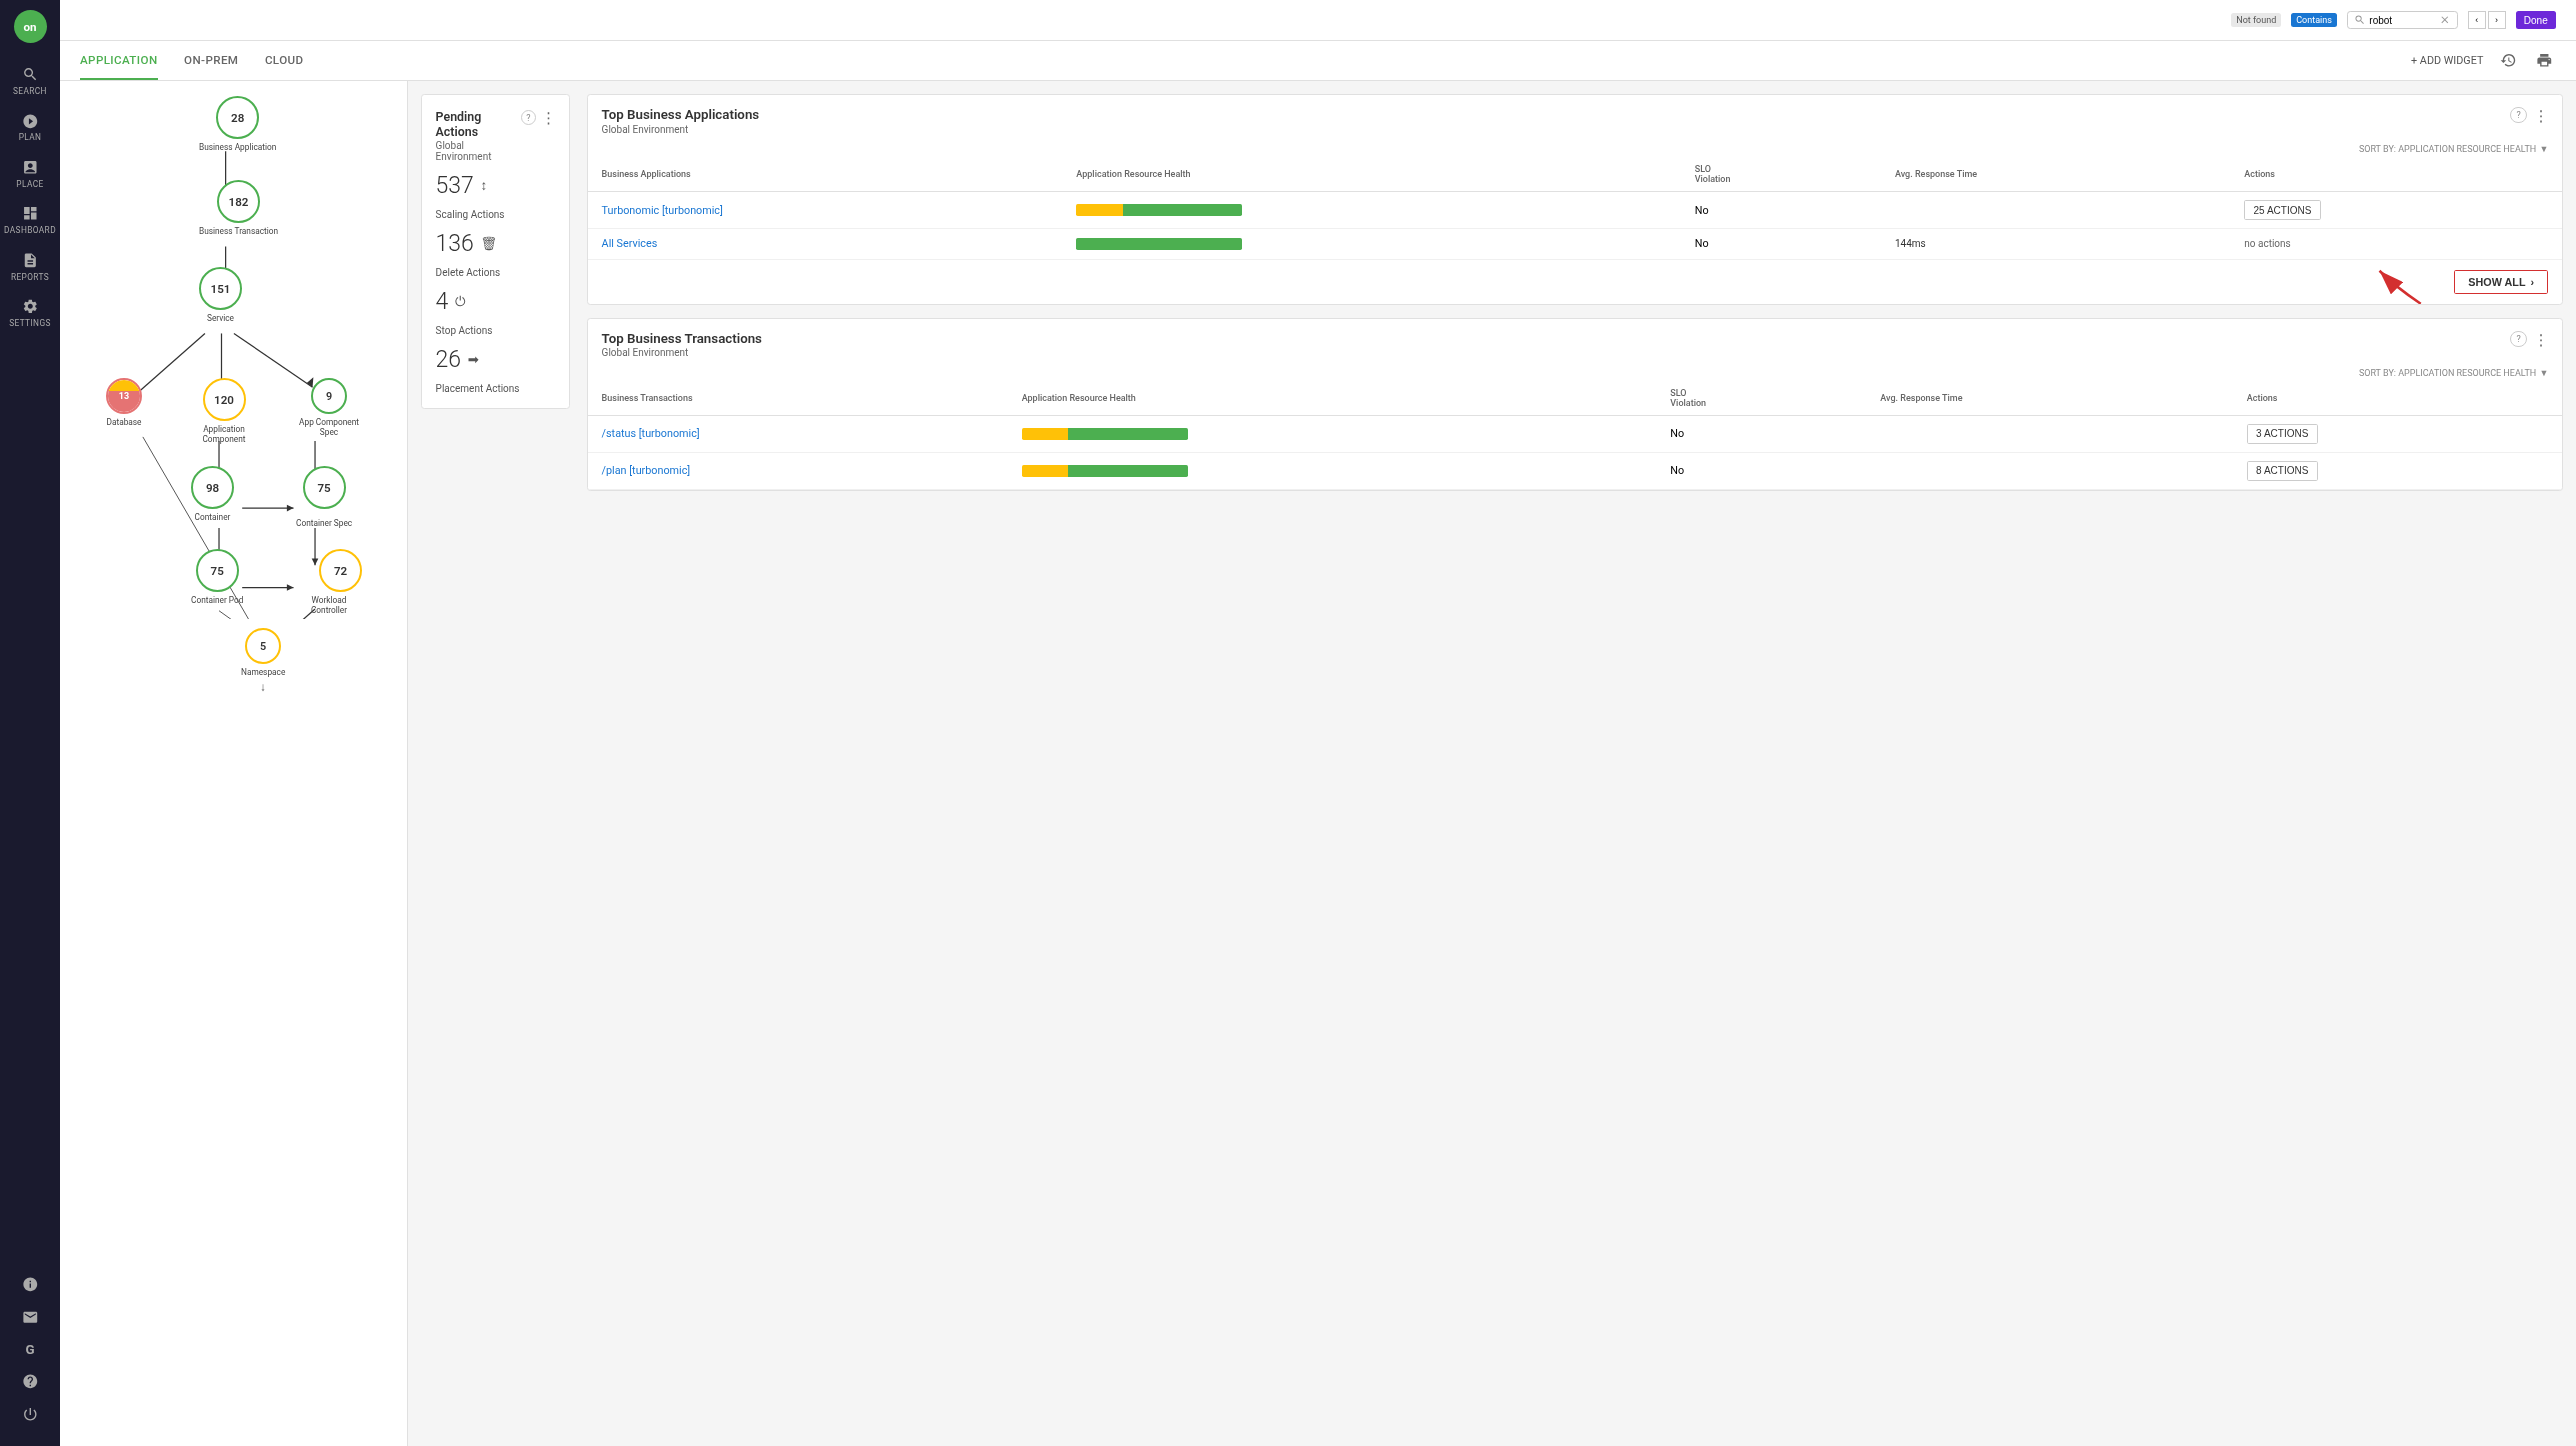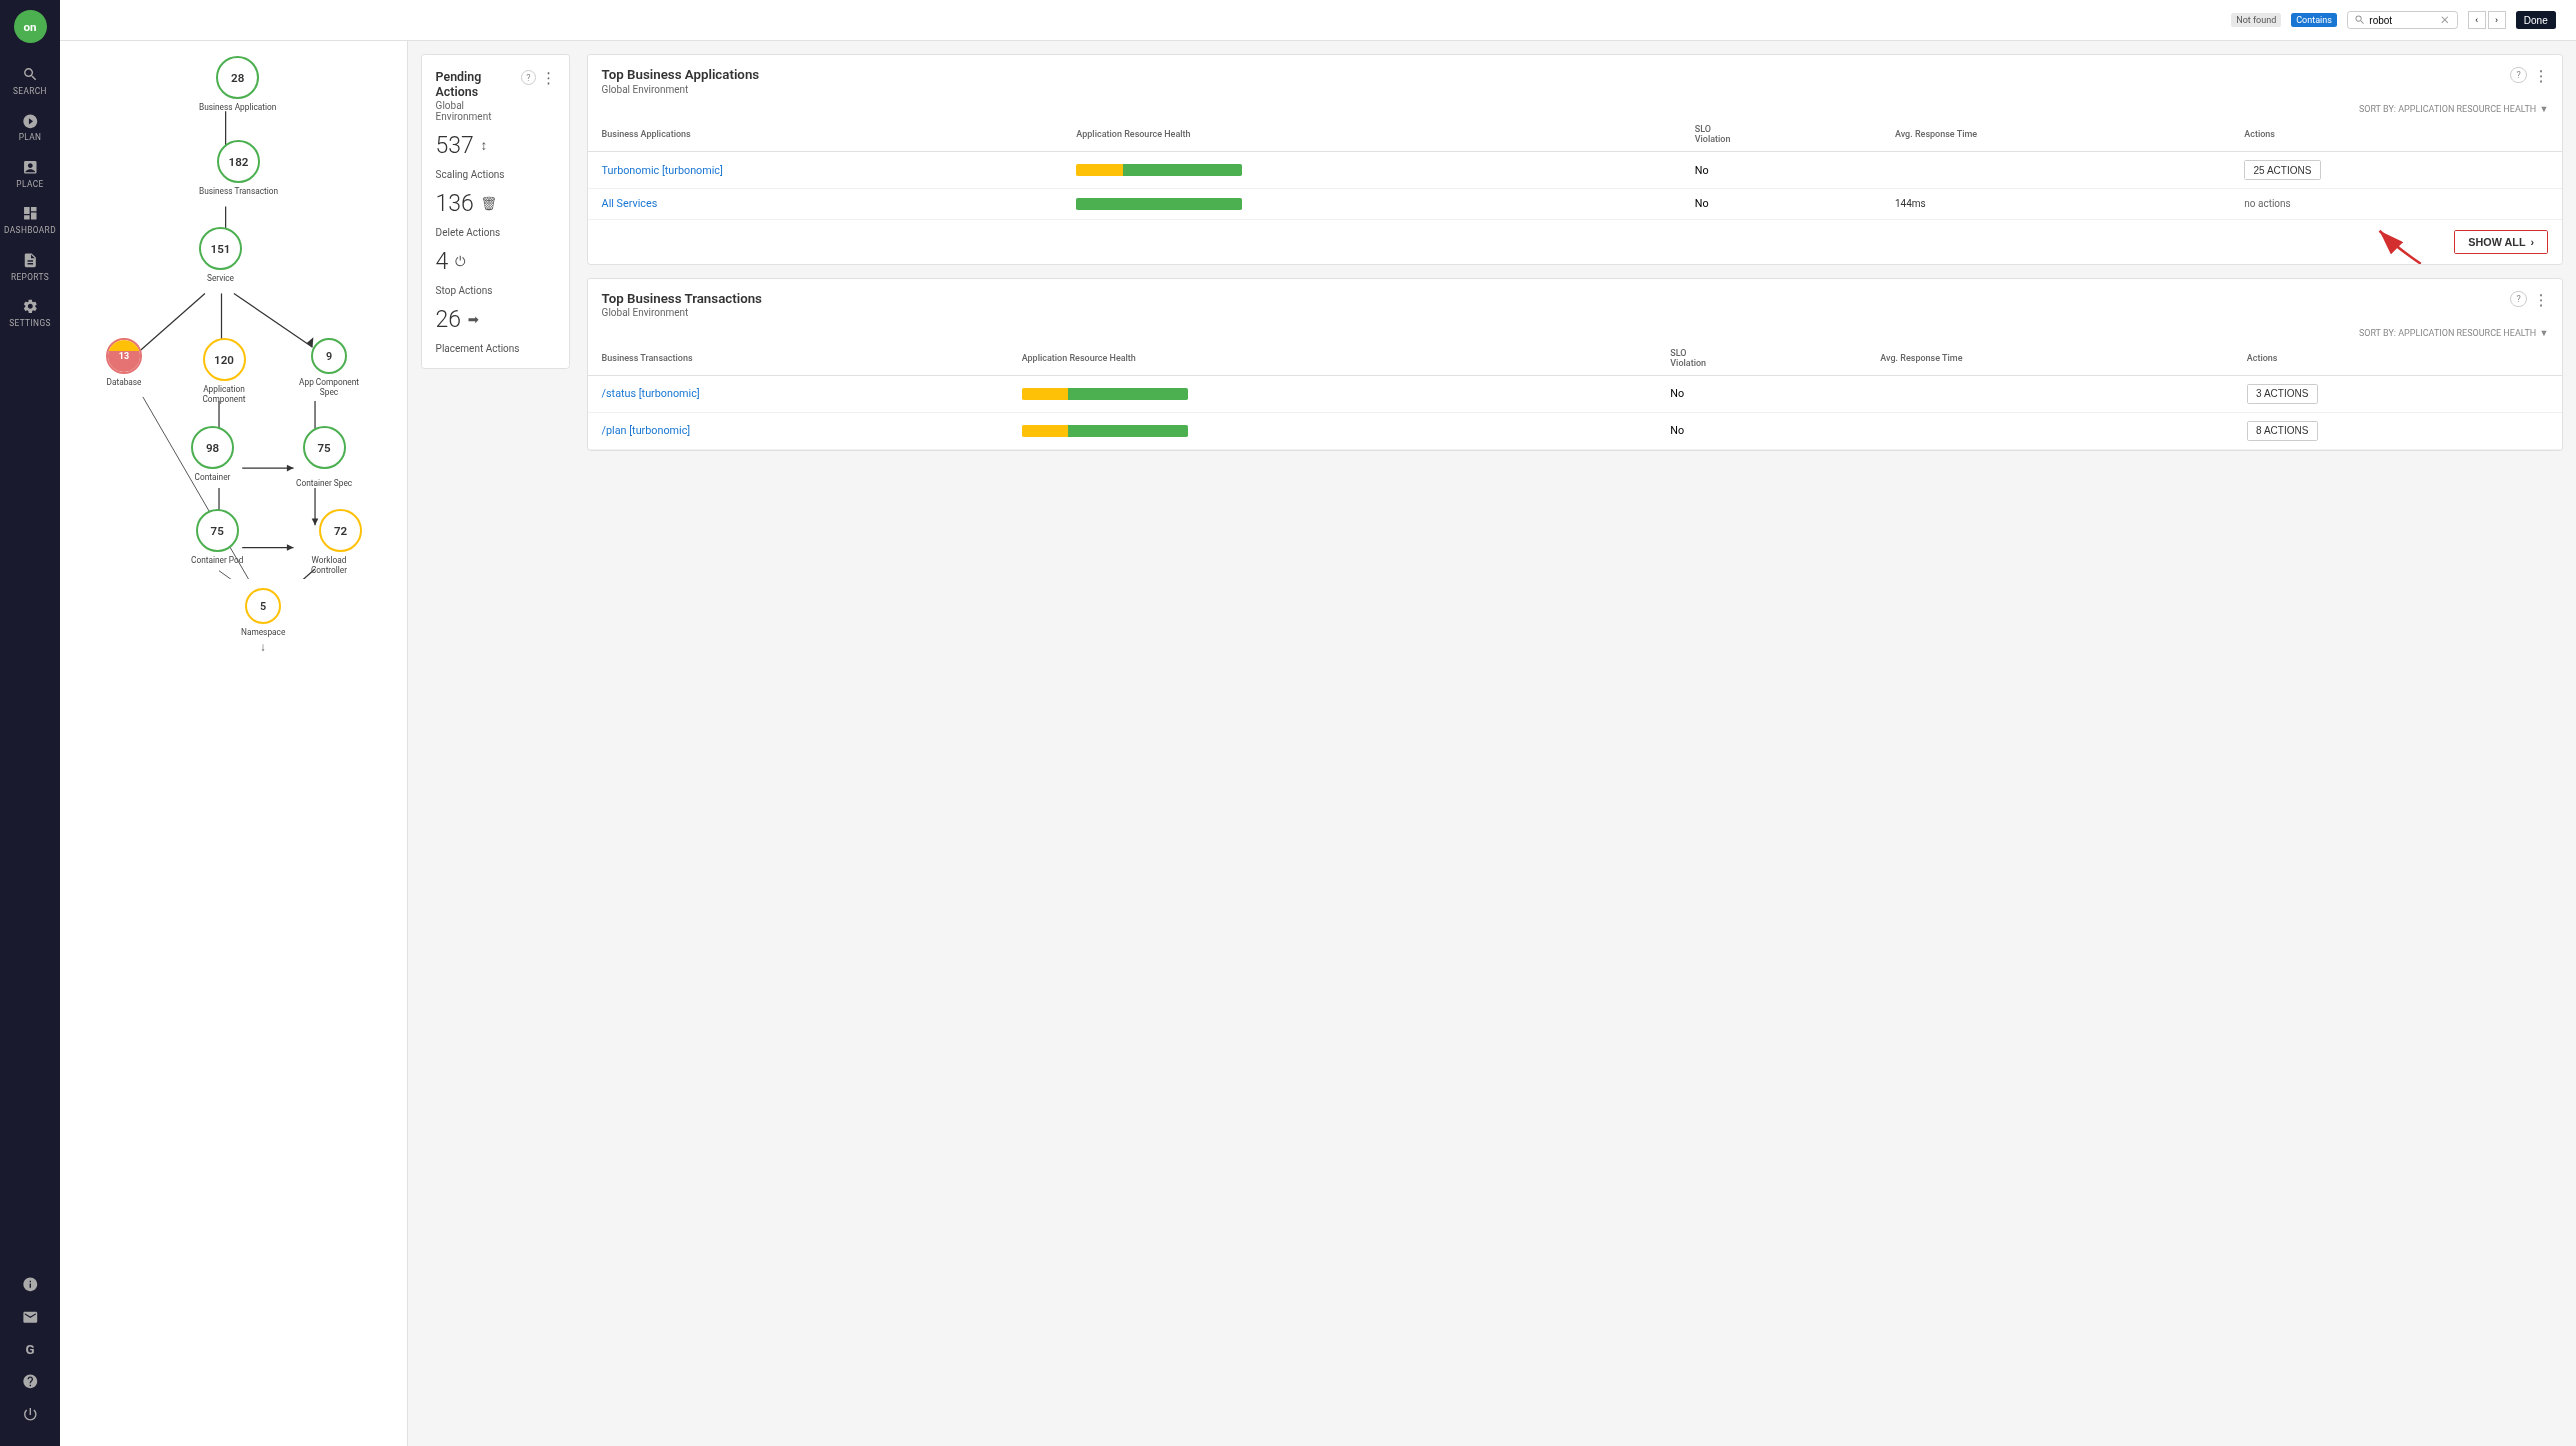--- a/index.html
+++ b/index.html
@@ -61,21 +61,21 @@
     }
     .search-input-wrap {
       display: flex; align-items: center; gap: 3.3px;
       border: 0.8px solid #ccc; border-radius: 3.3px; padding: 2.5px 6.6px;
     }
     .search-input-wrap input {
       border: none; outline: none; font-size: 10px; width: 66px;
     }
     .nav-arrows { display: flex; gap: 1.7px; }
     .nav-arrow { width: 18px; height: 18px; border: 0.8px solid #ccc; background: white; cursor: pointer; display: flex; align-items: center; justify-content: center; font-size: 9px; }
-    .done-btn { background: #0f172a; color: white; border: none; padding: 3.3px 8.3px; border-radius: 2.5px; cursor: pointer; font-size: 10px; }
+    .done-btn { background: #6d28d9; color: white; border: none; padding: 3.3px 8.3px; border-radius: 2.5px; cursor: pointer; font-size: 10px; }
     .not-found-tag { background: #e8e8e8; padding: 1.7px 5px; border-radius: 2.5px; font-size: 9px; }
     .contains-tag { background: #1976d2; color: white; padding: 1.7px 5px; border-radius: 2.5px; font-size: 9px; }
 
     
     .tab-nav {
       background: white;
       display: flex;
       align-items: center;
       padding: 0 20px;
       border-bottom: 0.8px solid #e0e0e0;
@@ -269,20 +269,40 @@
           </svg>
       </div>
       <div class="nav-arrows">
         <button class="nav-arrow">‹</button>
         <button class="nav-arrow">›</button>
       </div>
       <button class="done-btn">Done</button>
     </div>
   </div>
 
+  <div class="tab-nav">
+    <div class="tab active">APPLICATION</div>
+    <div class="tab">ON-PREM</div>
+    <div class="tab">CLOUD</div>
+    <div class="tab-actions">
+      <div class="add-widget-btn">
+        <span>+ ADD WIDGET</span>
+      </div>
+      <div class="icon-btn">
+        <svg viewBox="0 0 24 24" fill="currentColor" width="16.6" height="16.6">
+            <path d="M13 3c-4.97 0-9 4.03-9 9H1l3.89 3.89.07.14L9 12H6c0-3.87 3.13-7 7-7s7 3.13 7 7-3.13 7-7 7c-1.93 0-3.68-.79-4.94-2.06l-1.42 1.42C8.27 19.99 10.51 21 13 21c4.97 0 9-4.03 9-9s-4.03-9-9-9zm-1 5v5l4.28 2.54.72-1.21-3.5-2.08V8H12z"></path>
+          </svg>
+      </div>
+      <div class="icon-btn">
+        <svg viewBox="0 0 24 24" fill="currentColor" width="16.6" height="16.6">
+            <path d="M19 8H5c-1.66 0-3 1.34-3 3v6h4v4h12v-4h4v-6c0-1.66-1.34-3-3-3zm-3 11H8v-5h8v5zm3-7c-.55 0-1-.45-1-1s.45-1 1-1 1 .45 1 1-.45 1-1 1zm-1-9H6v4h12V3z"></path>
+          </svg>
+      </div>
+    </div>
+  </div>
 
   <div class="main-layout">
 
     <div class="left-section">
 
 
       <div style="position: relative; padding: 6.6px 6.6px 0; min-height: 538px;">
         <svg style="position: absolute; top: 0; left: 0; width: 100%; height: 100%; pointer-events: none;" viewBox="0 0 419 650" width="347" height="538">
 
           <line x1="200" y1="85" x2="200" y2="138" stroke="#333" stroke-width="1.5"></line>

